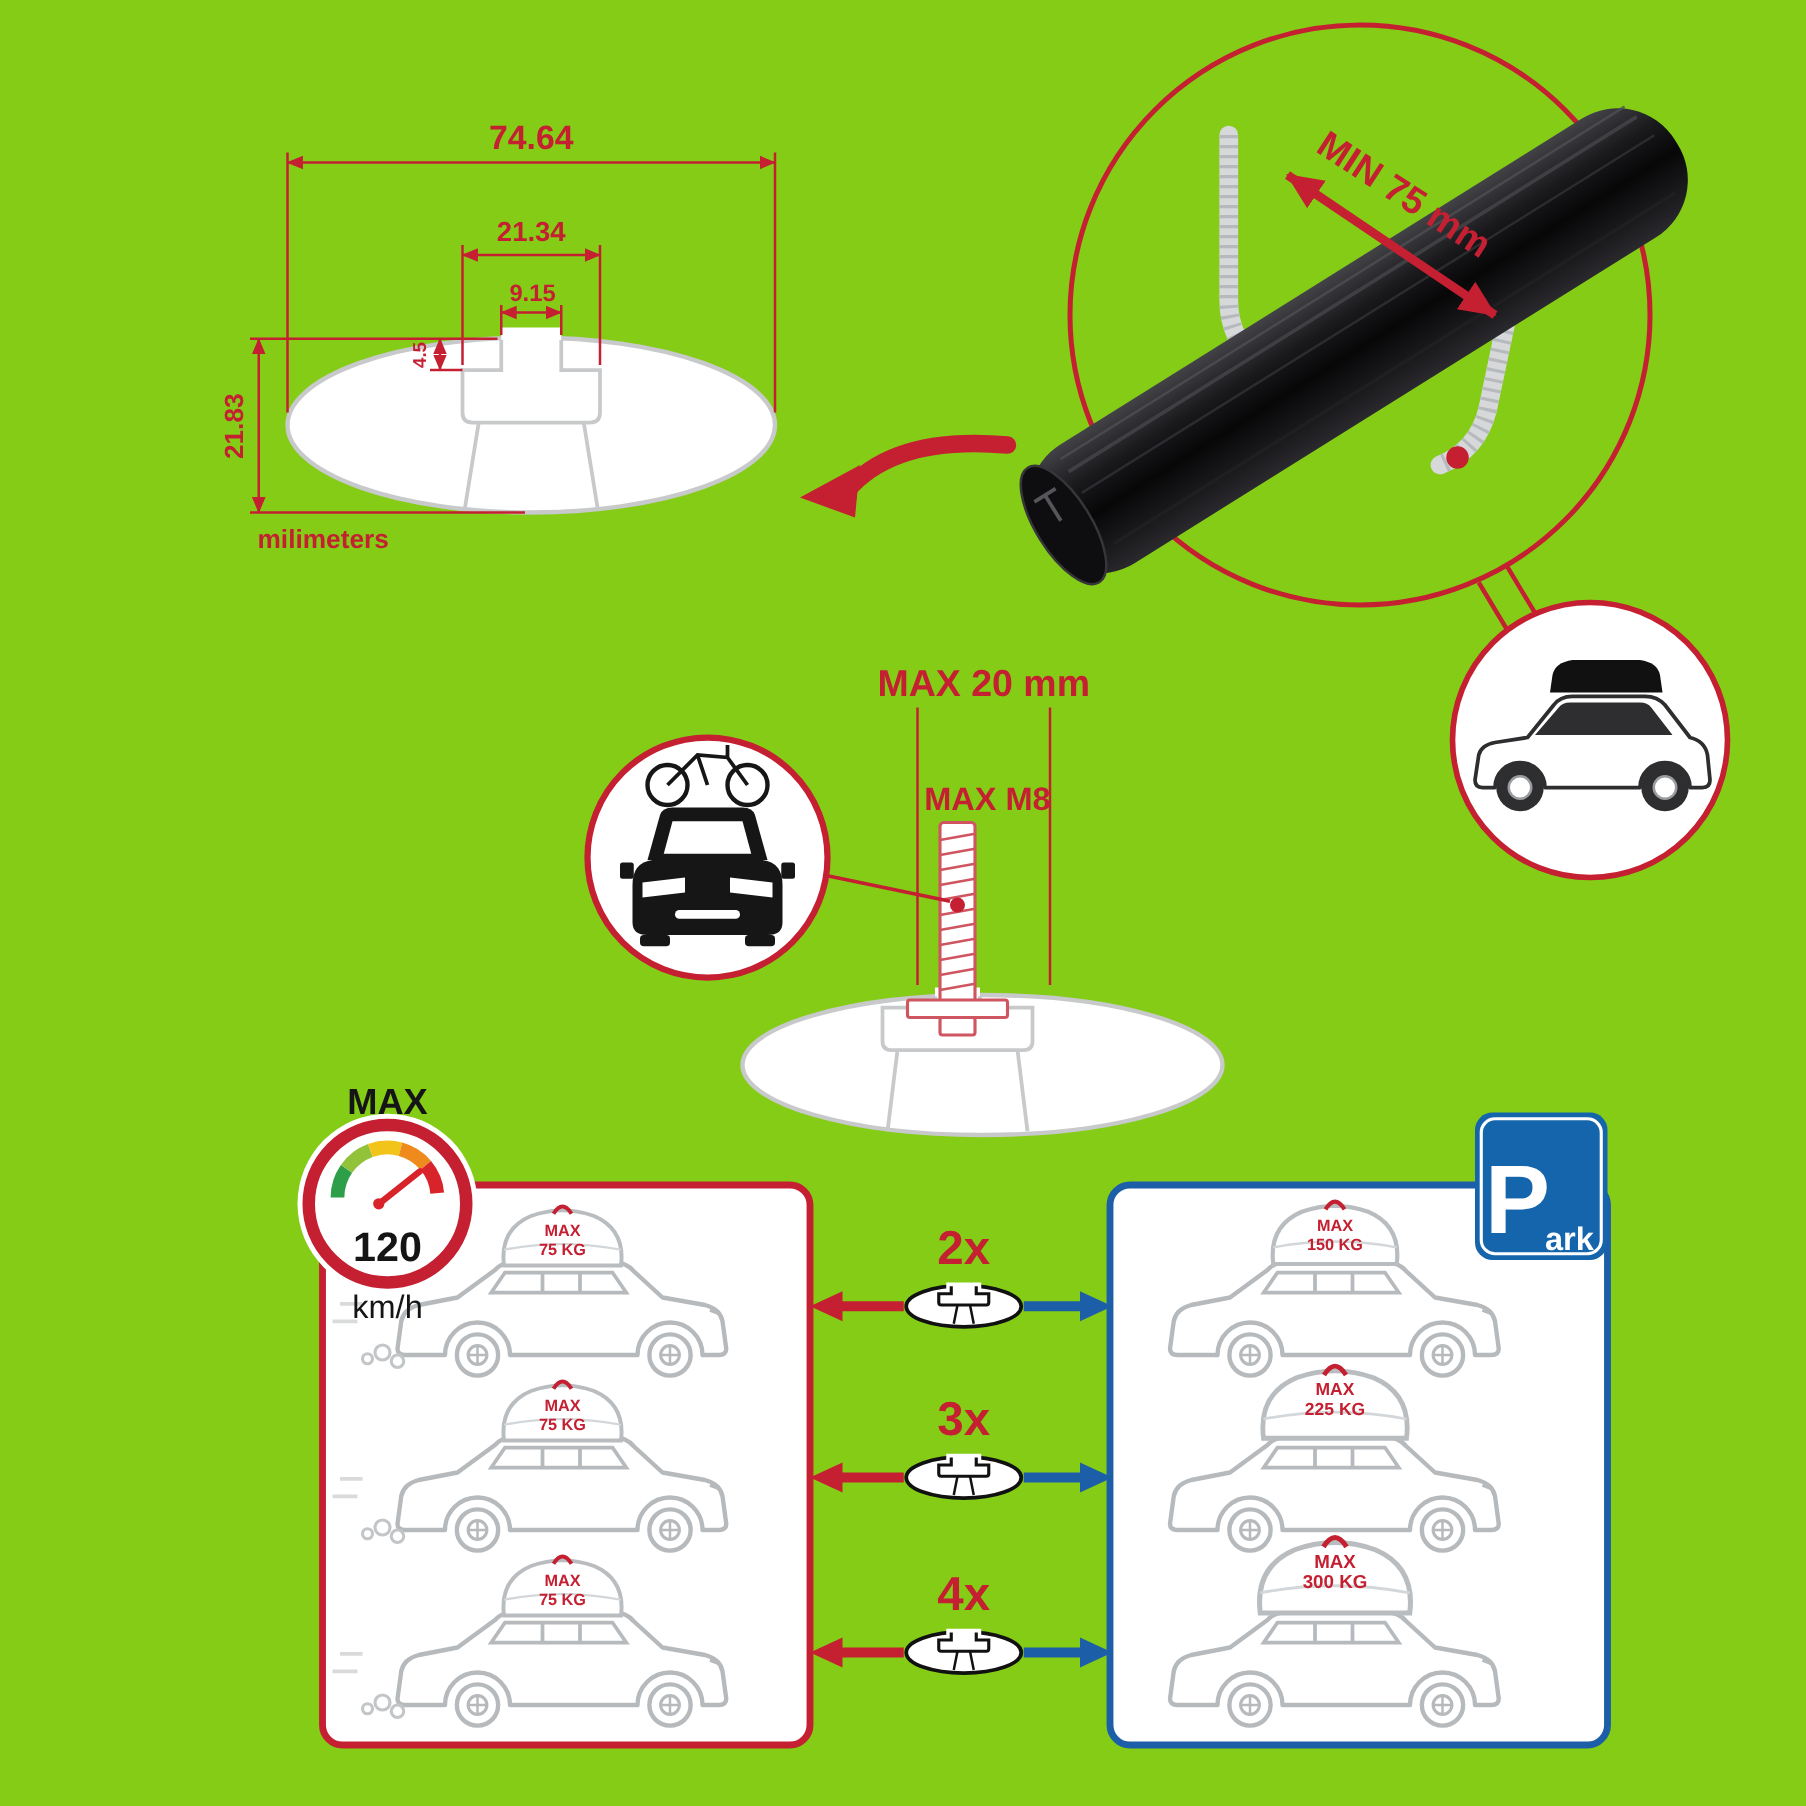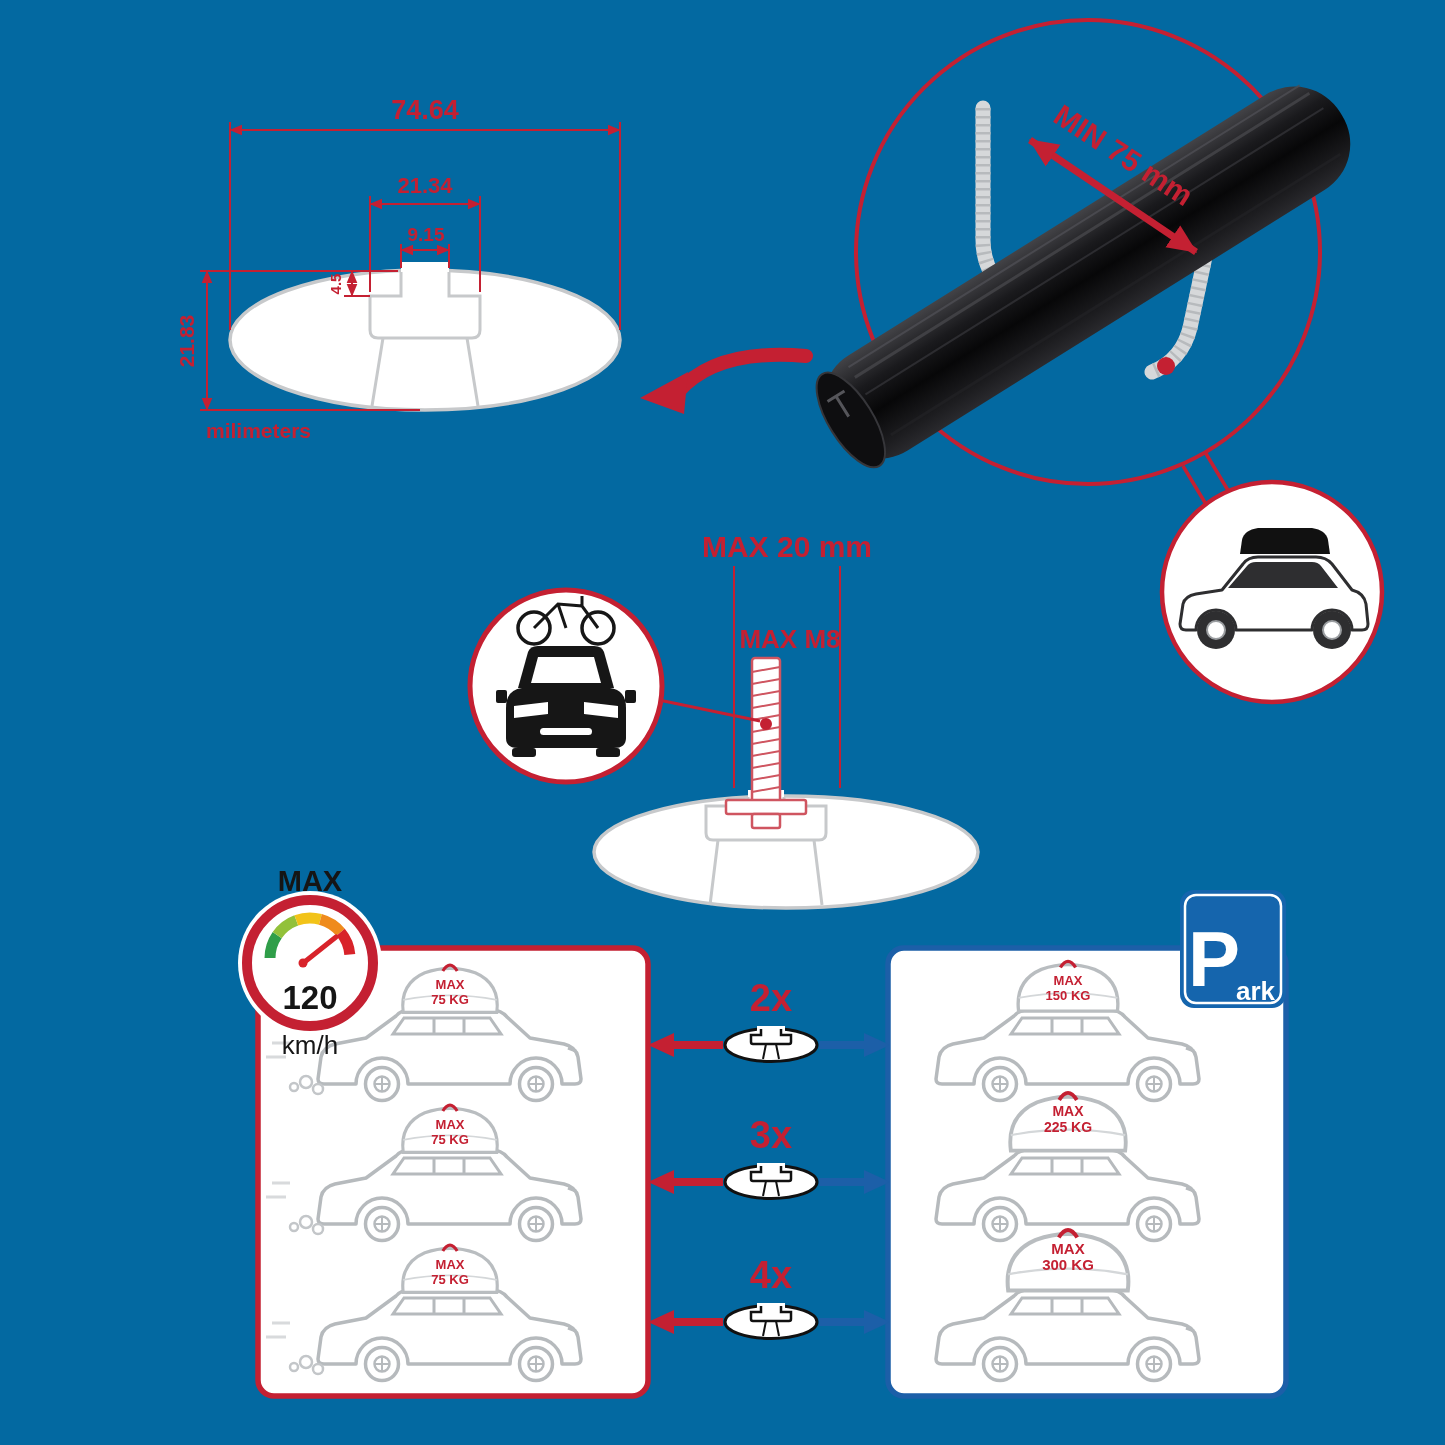--- a/index.html
+++ b/index.html
@@ -1,16 +1,16 @@
 <!DOCTYPE html>
 <html><head>
 <meta charset="utf-8">
 <style>
   html,body{margin:0;padding:0;background:#fff;}
-  .canvas{position:relative;width:1445px;height:1445px;background:#0369a1;overflow:hidden;
+  .canvas{position:relative;width:1445px;height:1445px;background:#84cc16;overflow:hidden;
           font-family:"Liberation Sans",sans-serif;}
   svg{display:block}
   svg text{font-family:"Liberation Sans",sans-serif;}
   .dim{stroke:#C42032;stroke-width:2;fill:none;}
   .dimtxt{fill:#C42032;font-weight:bold;}
   .blktxt{fill:#151515;font-weight:bold;}
   .cargotxt{fill:#C42032;font-weight:bold;text-anchor:middle;}
   .grayline{stroke:#C7C9CB;fill:#fff;}
 </style>
 </head>

